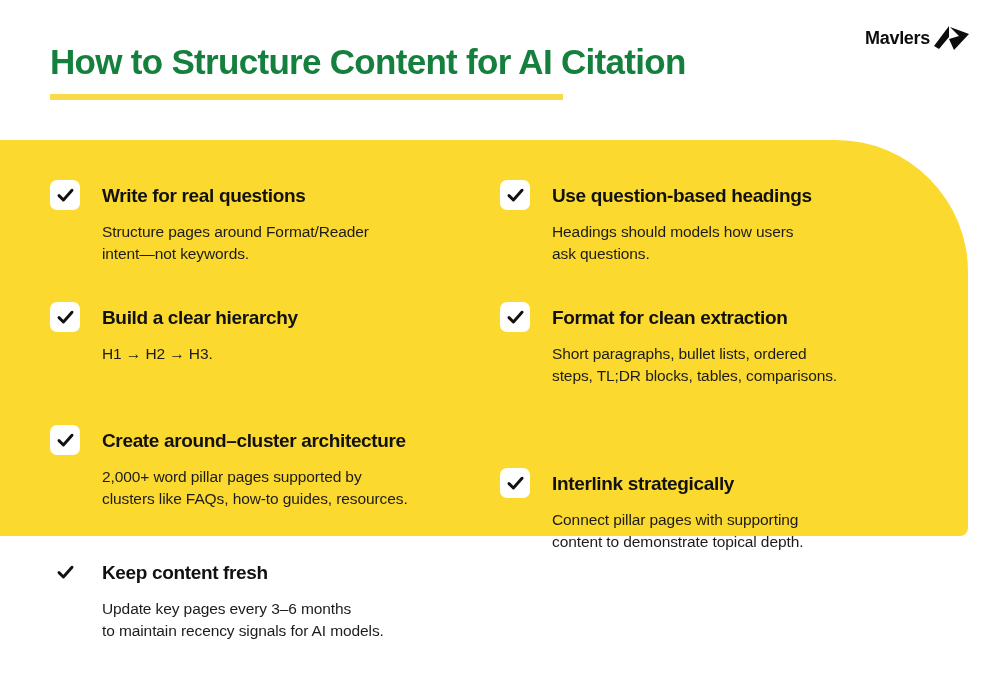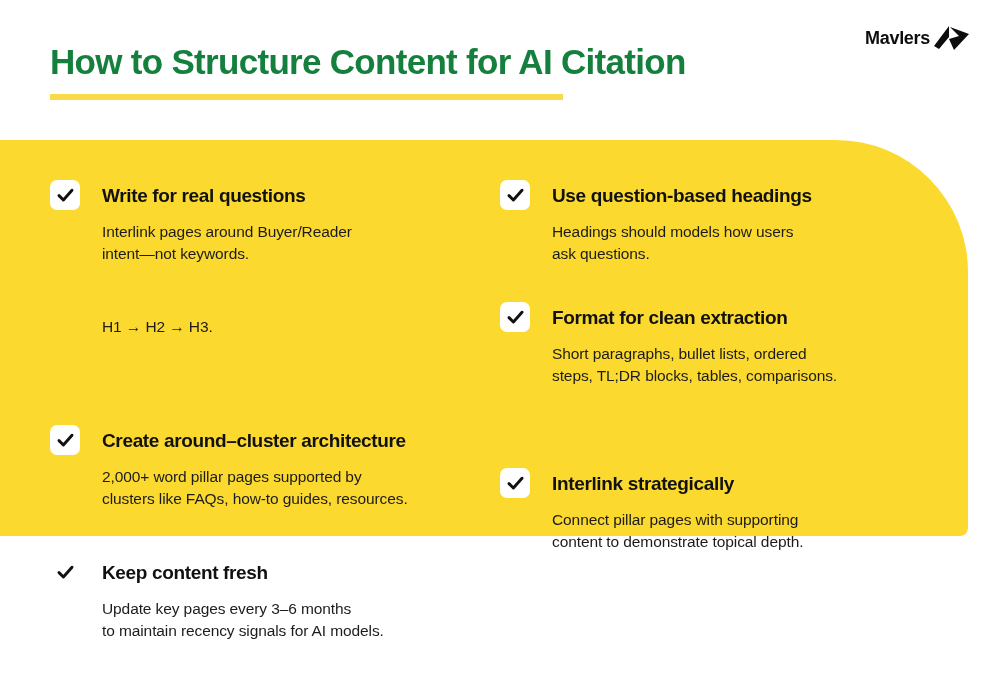--- a/index.html
+++ b/index.html
@@ -138,24 +138,32 @@
   <div class="column" id="column-left">
       <div class="checklist-item" style="top: 43px;">
         <div class="item-head">
           <div class="checkbox">
             <svg width="19" height="19" viewBox="0 0 19 19">
               <path d="M3 9.6 L7.4 14 L16 4.2" fill="none" stroke="#111111" stroke-width="2.9" stroke-linecap="round" stroke-linejoin="round"></path>
             </svg>
           </div>
           <div class="item-title">Write for real questions</div>
         </div>
-        <div class="item-desc">Interlink pages around Buyer/Reader
+        <div class="item-desc">Structure pages around Format/Reader
 intent—not keywords.</div>
       </div>
       <div class="checklist-item" style="top: 165px;">
+        <div class="item-head">
+          <div class="checkbox">
+            <svg width="19" height="19" viewBox="0 0 19 19">
+              <path d="M3 9.6 L7.4 14 L16 4.2" fill="none" stroke="#111111" stroke-width="2.9" stroke-linecap="round" stroke-linejoin="round"></path>
+            </svg>
+          </div>
+          <div class="item-title">Build a clear hierarchy</div>
+        </div>
         <div class="item-desc">H1 → H2 → H3.</div>
       </div>
       <div class="checklist-item" style="top: 288px;">
         <div class="item-head">
           <div class="checkbox">
             <svg width="19" height="19" viewBox="0 0 19 19">
               <path d="M3 9.6 L7.4 14 L16 4.2" fill="none" stroke="#111111" stroke-width="2.9" stroke-linecap="round" stroke-linejoin="round"></path>
             </svg>
           </div>
           <div class="item-title">Create around–cluster architecture</div>

